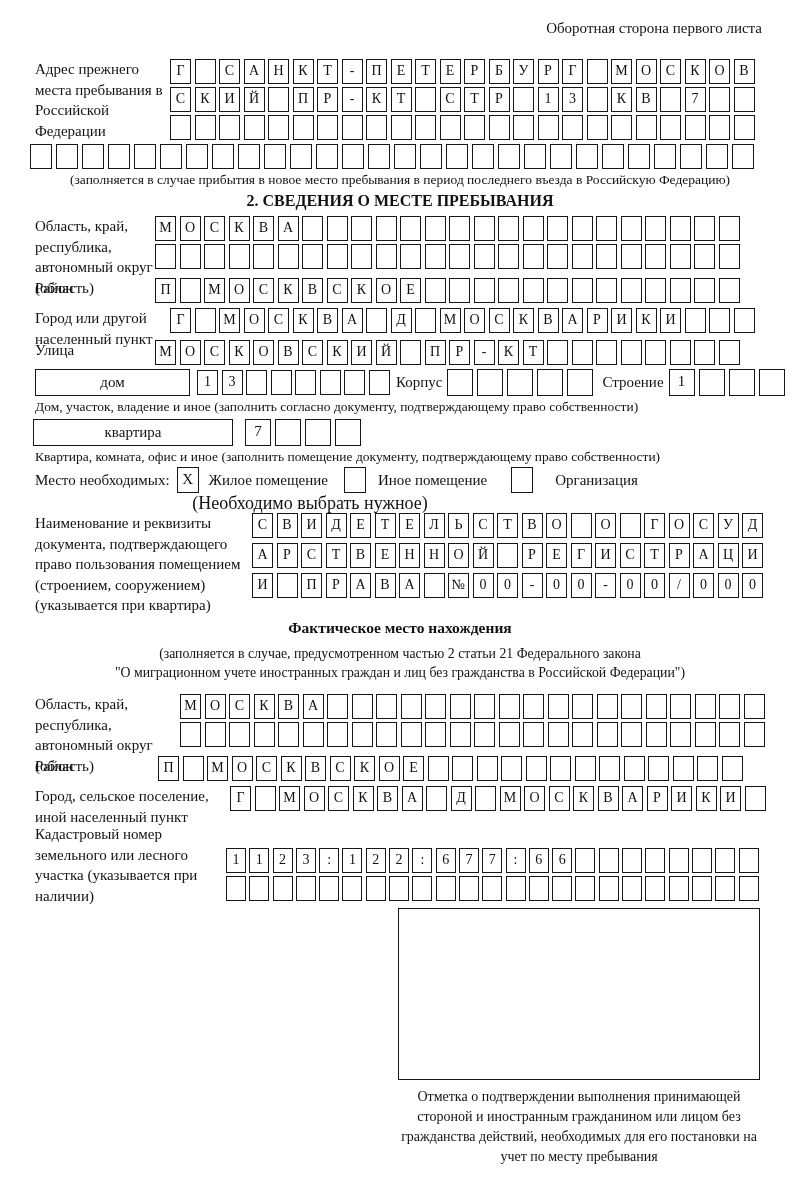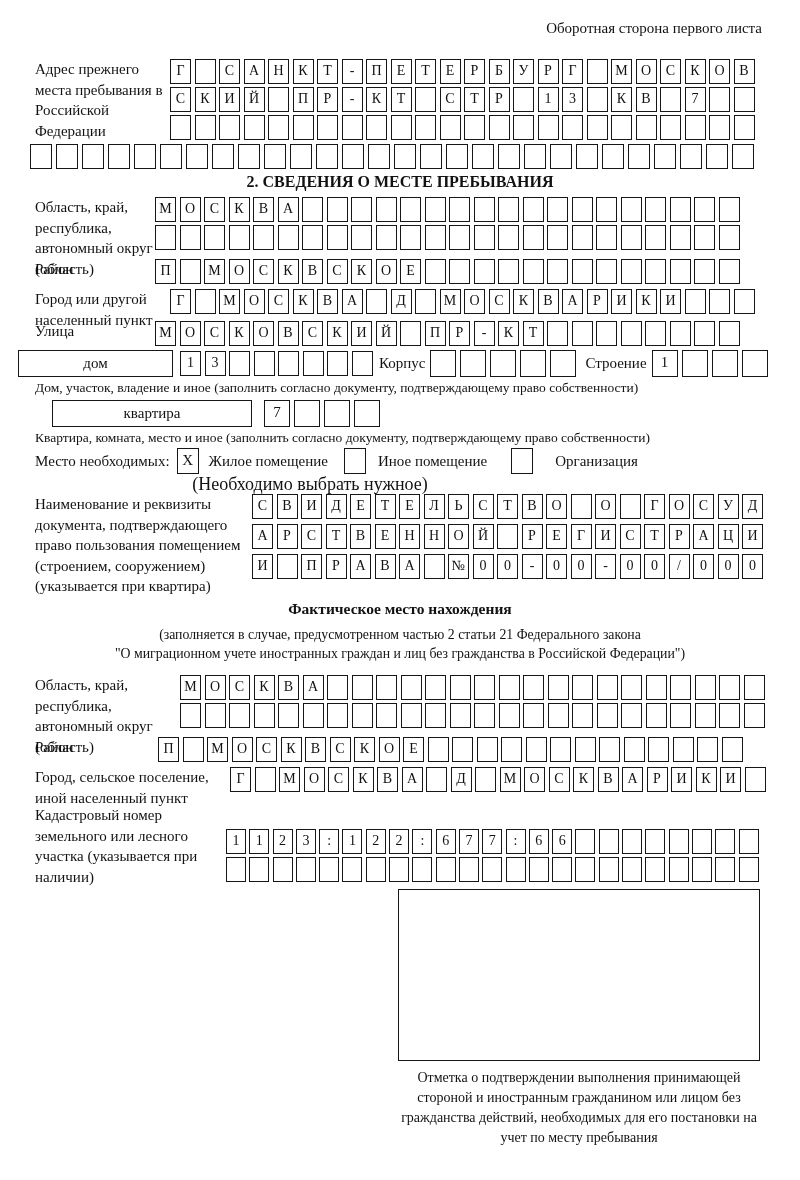--- a/index.html
+++ b/index.html
@@ -33,27 +33,27 @@
   .full-row { margin-left:30px; margin-top:1px; }
   .note-center { text-align:center; font-size:13.5px; margin-top:3px; }
 
   .title2 { text-align:center; font-weight:bold; font-size:16px; margin-top:4px; }
 
   .sec-region   { margin-top:6px; height:62px; }
   .sec-district { height:30px; }
   .sec-city     { height:32px; }
   .sec-street   { height:28px; }
 
-  .dom-row { padding-left:18px; display:flex; align-items:center; height:29px; }
+  .dom-row { padding-left:35px; display:flex; align-items:center; height:29px; }
   .wbox {
     box-sizing:border-box; border:1.7px solid #161616; height:27px;
     text-align:center; font-size:15px; line-height:24px; flex:none; background:#fff;
   }
   .small-note { padding-left:35px; font-size:13.5px; height:20px; line-height:19px; }
-  .kv-row { padding-left:52px; display:flex; align-items:center; height:30px; }
+  .kv-row { padding-left:33px; display:flex; align-items:center; height:30px; }
 
   .stay-row { padding-left:35px; display:flex; align-items:center; height:26px; font-size:15px; }
   .chk {
     box-sizing:border-box; flex:none; width:22px; height:26px;
     border:1.7px solid #161616; text-align:center;
     font-size:15px; line-height:23px; background:#fff;
   }
   .stay-note { margin-left:150px; width:320px; text-align:center; font-size:18px; height:18px; }
 
   .sec-document { margin-top:2px; height:106px; }
@@ -190,20 +190,21 @@
         <span class="cell"></span>
         <span class="cell"></span>
         <span class="cell"></span>
         <span class="cell"></span>
         <span class="cell"></span>
         <span class="cell"></span>
         <span class="cell"></span>
         <span class="cell"></span>
         <span class="cell"></span>
       </div>
+    <div class="note-center">(заполняется в случае прибытия в новое место пребывания в период последнего въезда в Российскую Федерацию)</div>
   </div>
 
   <div class="title2">2. СВЕДЕНИЯ О МЕСТЕ ПРЕБЫВАНИЯ</div>
 
   <div class="flexrow sec-region">
     <div class="lbl" style="width:120px;">Область, край, республика, автономный округ (область)</div>
     <div>
       <div class="cellrow">
           <span class="cell">М</span>
           <span class="cell">О</span>
@@ -381,21 +382,21 @@
 
   <div class="kv-row">
     <div class="wbox" style="width:200px;">квартира</div>
     <div class="cellrow lg" style="margin:0 0 0 12px;">
         <span class="cell">7</span>
         <span class="cell"></span>
         <span class="cell"></span>
         <span class="cell"></span>
       </div>
   </div>
-  <div class="small-note">Квартира, комната, место и иное (заполнить согласно документу, подтверждающему право собственности)</div>
+  <div class="small-note">Квартира, комната, офис и иное (заполнить помещение документу, подтверждающему право собственности)</div>
 
   <div class="stay-row">
     <span>Место необходимых:</span>
     <span class="chk" style="margin-left:7px;">X</span>
     <span style="margin-left:10px;">Жилое помещение</span>
     <span class="chk" style="margin-left:16px;"></span>
     <span style="margin-left:12px;">Иное помещение</span>
     <span class="chk" style="margin-left:24px;"></span>
     <span style="margin-left:22px;">Организация</span>
   </div>

